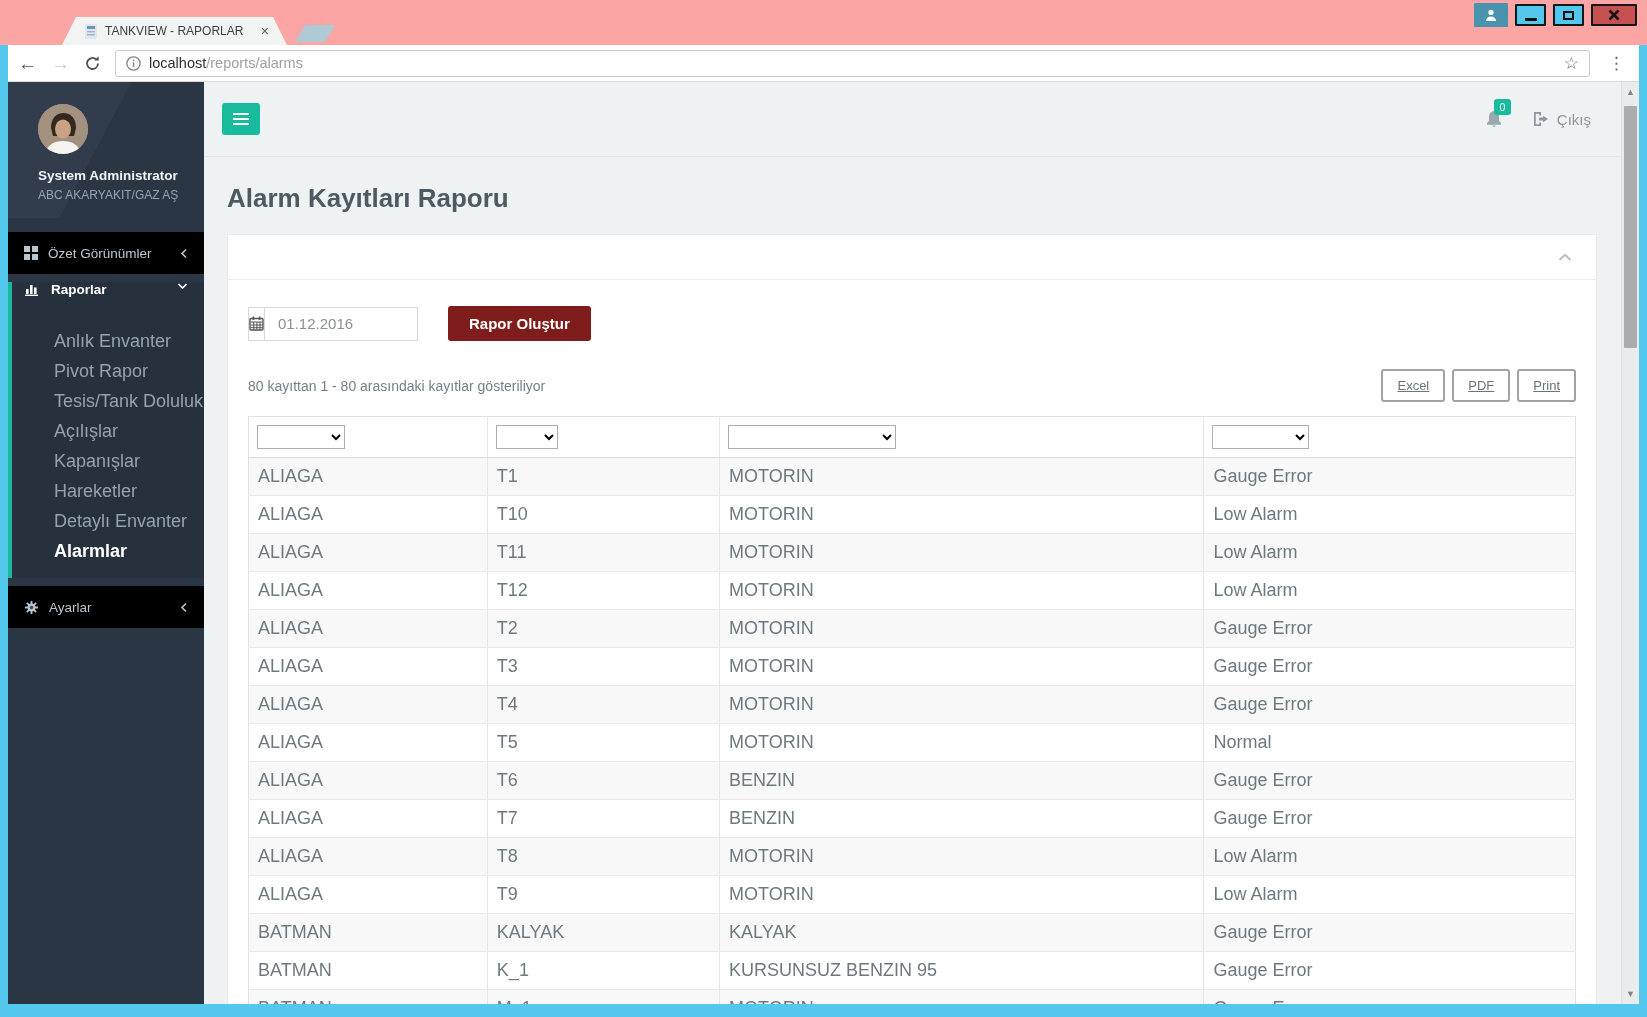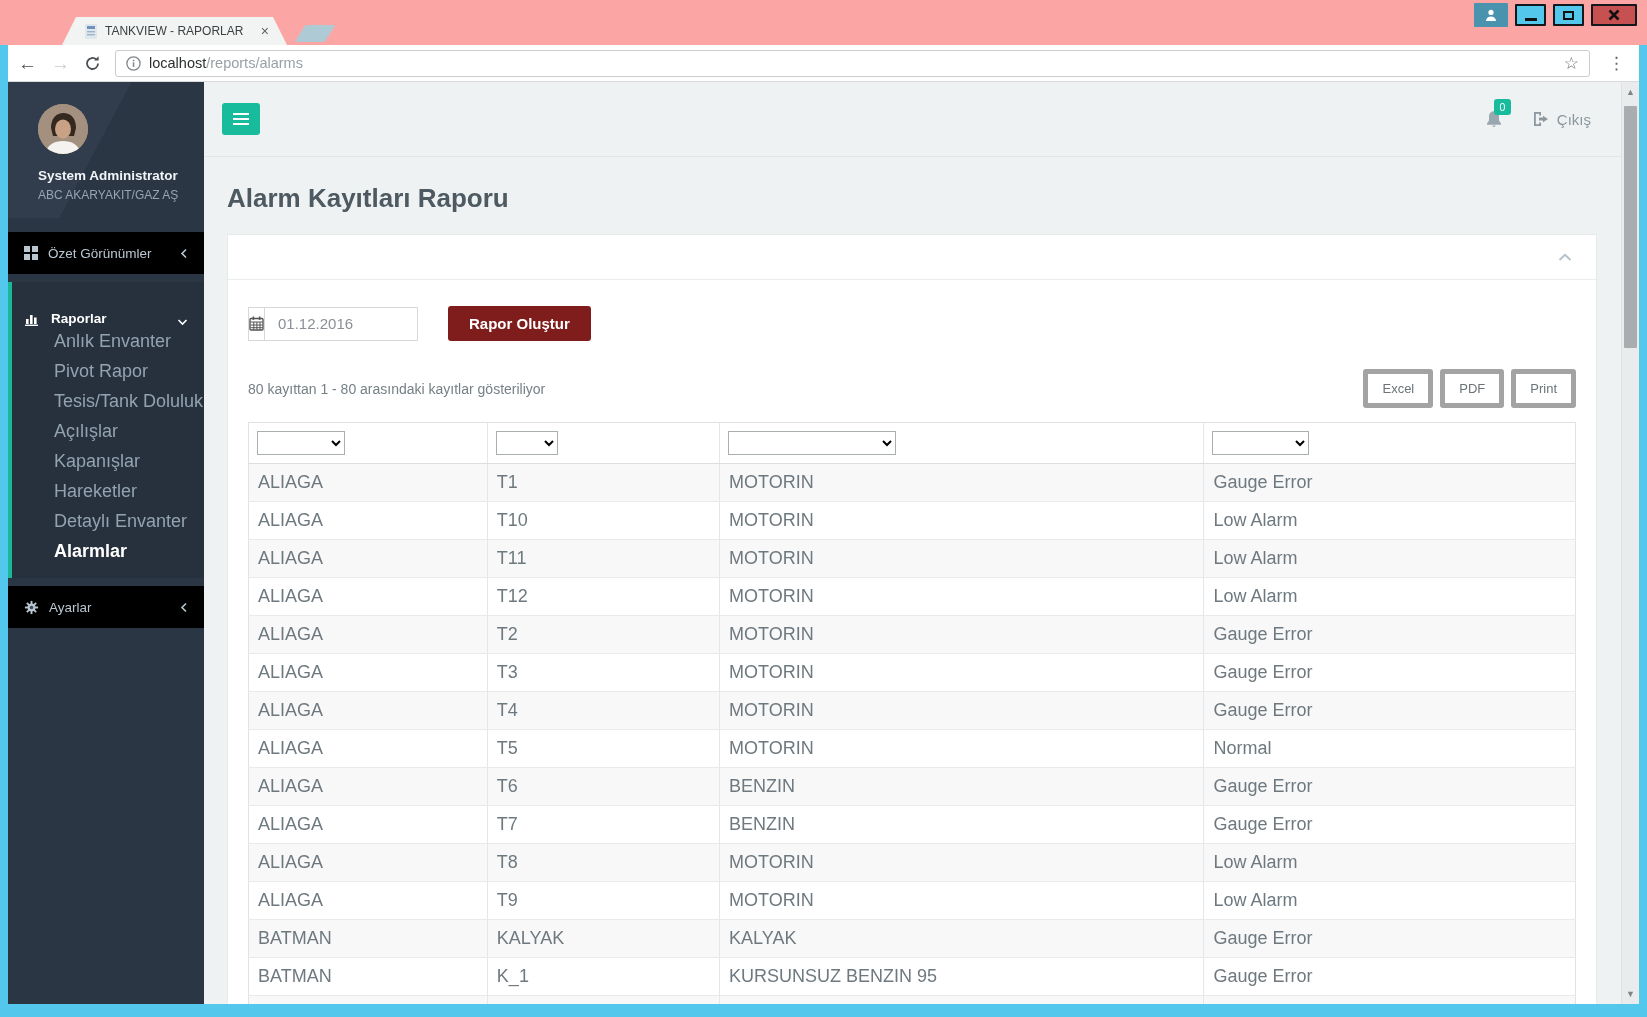--- a/index.html
+++ b/index.html
@@ -37,21 +37,21 @@
   
   .sidebar { width:196px; background:#2b3644; flex:none; display:flex; flex-direction:column; }
   .profile { padding:22px 0 16px 30px; background:linear-gradient(118deg,#313d4c 0%,#313d4c 46%,#2b3644 46%); }
   .avatar { width:50px; height:50px; border-radius:50%; overflow:hidden; background:#ab9486; }
   .p-name { margin-top:14px; color:#f2f5f7; font-weight:bold; font-size:13.5px; }
   .p-org { margin-top:5px; color:#96a5b1; font-size:12px; }
   .menu { margin-top:14px; }
   .menu-row { height:42px; background:#000000; color:#bac7d0; font-size:13.5px; display:flex; align-items:center; padding:0 16px; gap:10px; margin-bottom:8px; }
   .menu-row .chev { margin-left:auto; }
   .section { background:#27313d; border-left:4px solid #19b89a; padding-bottom:12px; margin-bottom:8px; }
-  .section-head { height:44px; display:flex; align-items:flex-end; gap:10px; padding:0 16px 0 13px; color:#fff; font-weight:bold; font-size:13.5px; }
+  .section-head { height:44px; display:flex; align-items:flex-start; gap:10px; padding:0 16px 0 13px; color:#fff; font-weight:bold; font-size:13.5px; }
   .section-head .chev { margin-left:auto; }
   .sub-item { height:30px; line-height:30px; padding-left:42px; color:#93a3b0; font-size:18px; }
   .sub-item.active { color:#fff; font-weight:bold; }
 
   
   .main { flex:1; position:relative; overflow:hidden; }
   .topbar { height:75px; border-bottom:1px solid #e2e6e7; display:flex; align-items:center; padding:0 30px 0 18px; }
   .hamburger { width:38px; height:32px; background:#18bc9c; border:none; border-radius:3px; display:flex; flex-direction:column; justify-content:center; align-items:center; gap:3px; }
   .hamburger span { display:block; width:16px; height:2px; background:#fff; }
   .top-right { margin-left:auto; display:flex; align-items:center; gap:28px; }
@@ -67,21 +67,21 @@
 
   .date-row { display:flex; align-items:center; margin-top:6px; }
   .input-group { display:flex; width:170px; height:34px; border:1px solid #d5d9da; background:#fff; }
   .ig-addon { width:40px; border-right:1px solid #d5d9da; display:flex; align-items:center; justify-content:center; }
   .ig-input { flex:1; border:none; outline:none; font-size:15px; color:#8a9095; padding-left:13px; font-family:"Liberation Sans",sans-serif; background:transparent; }
   .gen-btn { margin-left:30px; height:35px; padding:0 21px; background:#7f1d1d; color:#fff; border:none; border-radius:3px; font-size:15px; font-weight:bold; font-family:"Liberation Sans",sans-serif; }
 
   .info-row { margin-top:28px; display:flex; align-items:center; }
   .records-info { font-size:14px; color:#758086; }
   .export { margin-left:auto; display:flex; gap:7px; }
-  .export button { background:#fff; border:5px solid #a3a3a3; border-radius:3px; color:#6b7478; font-size:13px; padding:7px 14px; font-family:"Liberation Sans",sans-serif; }
+  .export button { background:#fff; border:2px solid #a3a3a3; border-radius:3px; color:#6b7478; font-size:13px; padding:7px 14px; font-family:"Liberation Sans",sans-serif;text-decoration:underline; }
 
   table.report { margin-top:14px; width:100%; border-collapse:collapse; border:1px solid #dfe3e4; table-layout:fixed; }
   table.report th, table.report td { border-right:1px solid #e4e7e8; border-bottom:1px solid #e8eaeb; text-align:left; }
   table.report th:last-child, table.report td:last-child { border-right:none; }
   thead tr.cols th { background:#f5f5f5; font-size:13px; color:#4a545b; padding:12px 8px 12px 9px; letter-spacing:.2px; border-bottom:1px solid #e0e3e4; }
   thead tr.filters td { background:#fff; padding:8px; border-bottom:1px solid #dadedf; }
   thead select { height:24px; border:1px solid #a9aeb1; background:#fff; font-family:"Liberation Sans",sans-serif; }
   .fw1{width:88px;} .fw2{width:62px;} .fw3{width:168px;} .fw4{width:97px;}
   tbody td { padding:8px 8px 8px 9px; font-size:18px; color:#6e797f; height:34px; }
   tbody tr:nth-child(odd) { background:#f8f8f8; }

